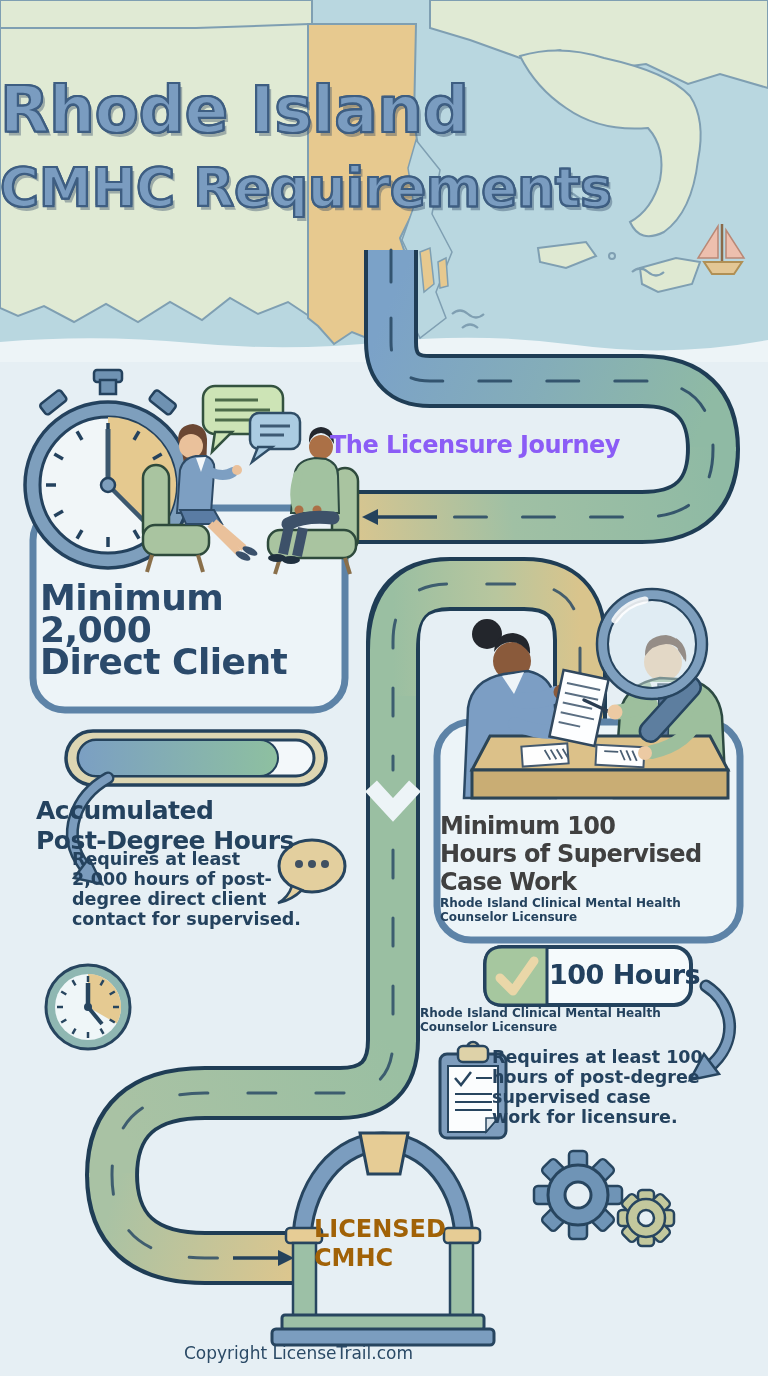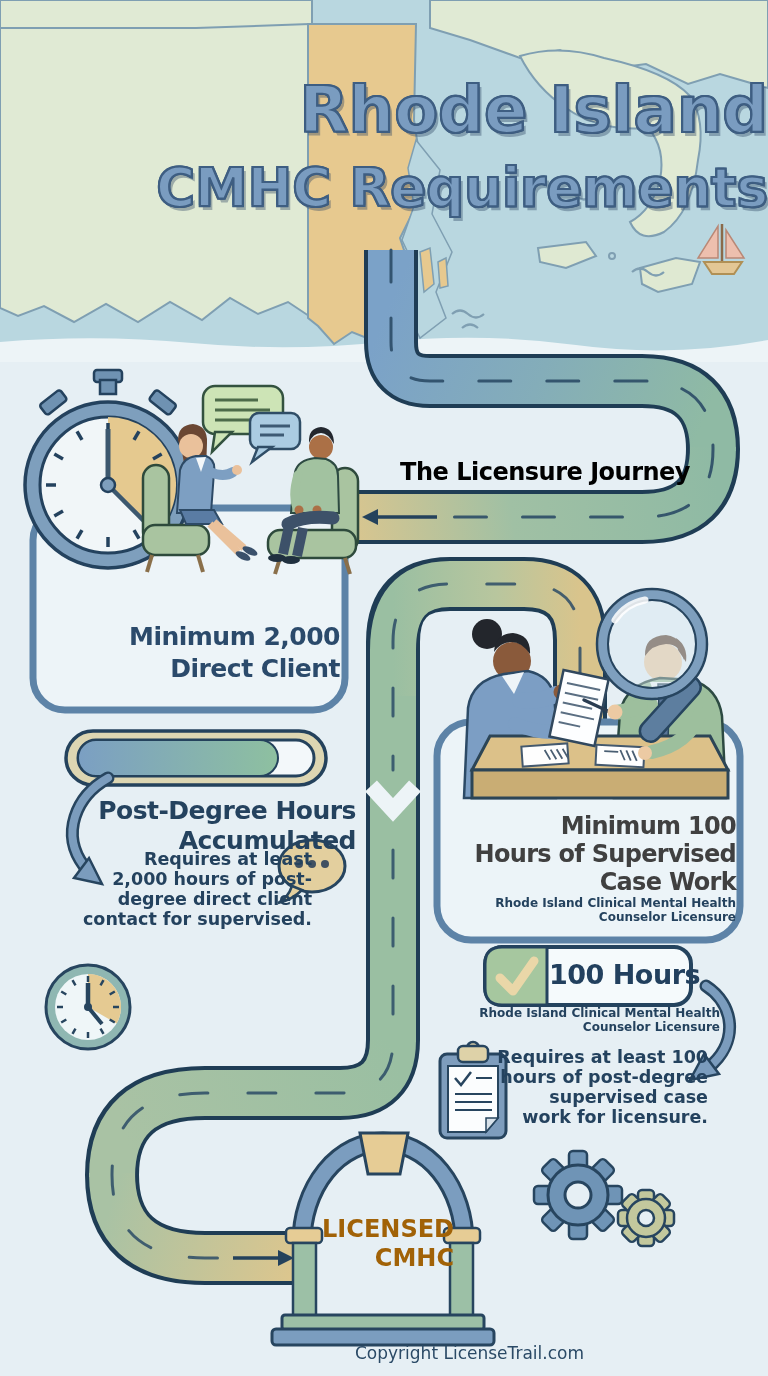--- a/index.html
+++ b/index.html
@@ -1,27 +1,27 @@
 <!DOCTYPE html>
 <html><head>
 <meta charset="utf-8">
 <style>
   html,body{margin:0;padding:0;background:#9fb3bd;}
   #page{position:relative;width:768px;height:1376px;background:#e6eff4;overflow:hidden;
         font-family:"DejaVu Sans","Liberation Sans",sans-serif;}
   #art{position:absolute;left:0;top:0;width:768px;height:1376px;}
-  .t{position:absolute;text-align:right;font-weight:800;color:#24425e;
+  .t{position:absolute;text-align:left;font-weight:800;color:#24425e;
      font-family:"DejaVu Sans","Liberation Sans",sans-serif;line-height:1.15;}
   .title{color:#7a9cc0;-webkit-text-stroke:2.2px #3e5e82;
      text-shadow:3px 4px 0 rgba(44,68,96,.38),1px 1px 0 #3e5e82,-1px 1px 0 #3e5e82,1px -1px 0 #3e5e82,-1px -1px 0 #3e5e82;
      letter-spacing:0px;white-space:nowrap;left:0;width:768px;}
   #t-title1{top:74px;font-size:64px;}
   #t-title2{top:158px;font-size:53px;}
-  #t-journey{left:330px;top:432px;width:360px;font-size:24px;letter-spacing:-.5px;color:#000000;white-space:nowrap;margin-top:27px;}
-  #t-box1{left:40px;top:582px;width:300px;font-size:25px;line-height:32px;letter-spacing:-.5px;color:#2b4a6b;margin-top:39px;}
+  #t-journey{left:330px;top:432px;width:360px;font-size:24px;letter-spacing:-.5px;color:#8b5cf6;white-space:nowrap;}
+  #t-box1{left:40px;top:582px;width:300px;font-size:36px;line-height:32px;letter-spacing:-.5px;color:#2b4a6b;}
   #t-plabel{left:36px;top:796px;width:320px;font-size:25px;line-height:30px;letter-spacing:-.5px;}
   #t-req1{left:72px;top:849px;width:240px;font-size:17.5px;line-height:20px;font-weight:700;}
   #t-box2{left:440px;top:812px;width:296px;font-size:24px;line-height:28px;letter-spacing:-.7px;color:#404040;}
   #t-box2sub{left:440px;top:897px;width:296px;font-size:12px;line-height:13.5px;}
   #t-badge{left:549px;top:959px;width:138px;font-size:27px;letter-spacing:-.5px;white-space:nowrap;color:#22405e;}
   #t-badgesub{left:420px;top:1007px;width:300px;font-size:12px;line-height:13.5px;}
   #t-req2{left:492px;top:1047px;width:216px;font-size:17.5px;line-height:20px;font-weight:700;}
   #t-arch{left:314px;top:1215px;width:140px;font-size:24px;line-height:29px;color:#a16207;}
   #t-copy{left:184px;top:1344px;width:400px;font-size:17px;font-weight:400;color:#2b4a66;}
 </style>
@@ -350,22 +350,22 @@
 <div class="t title" id="t-title1">Rhode Island</div>
 <div class="t title" id="t-title2">CMHC Requirements</div>
 <div class="t" id="t-journey">The Licensure Journey</div>
 
 <div class="t" id="t-box1">
   <div>Minimum 2,000</div>
   <div>Direct Client</div>
 </div>
 
 <div class="t" id="t-plabel">
+  <div>Accumulated</div>
   <div>Post-Degree Hours</div>
-  <div>Accumulated</div>
 </div>
 
 <div class="t" id="t-req1">
   <div>Requires at least</div>
   <div>2,000 hours of post-</div>
   <div>degree direct client</div>
   <div>contact for supervised.</div>
 </div>
 
 <div class="t" id="t-box2">

